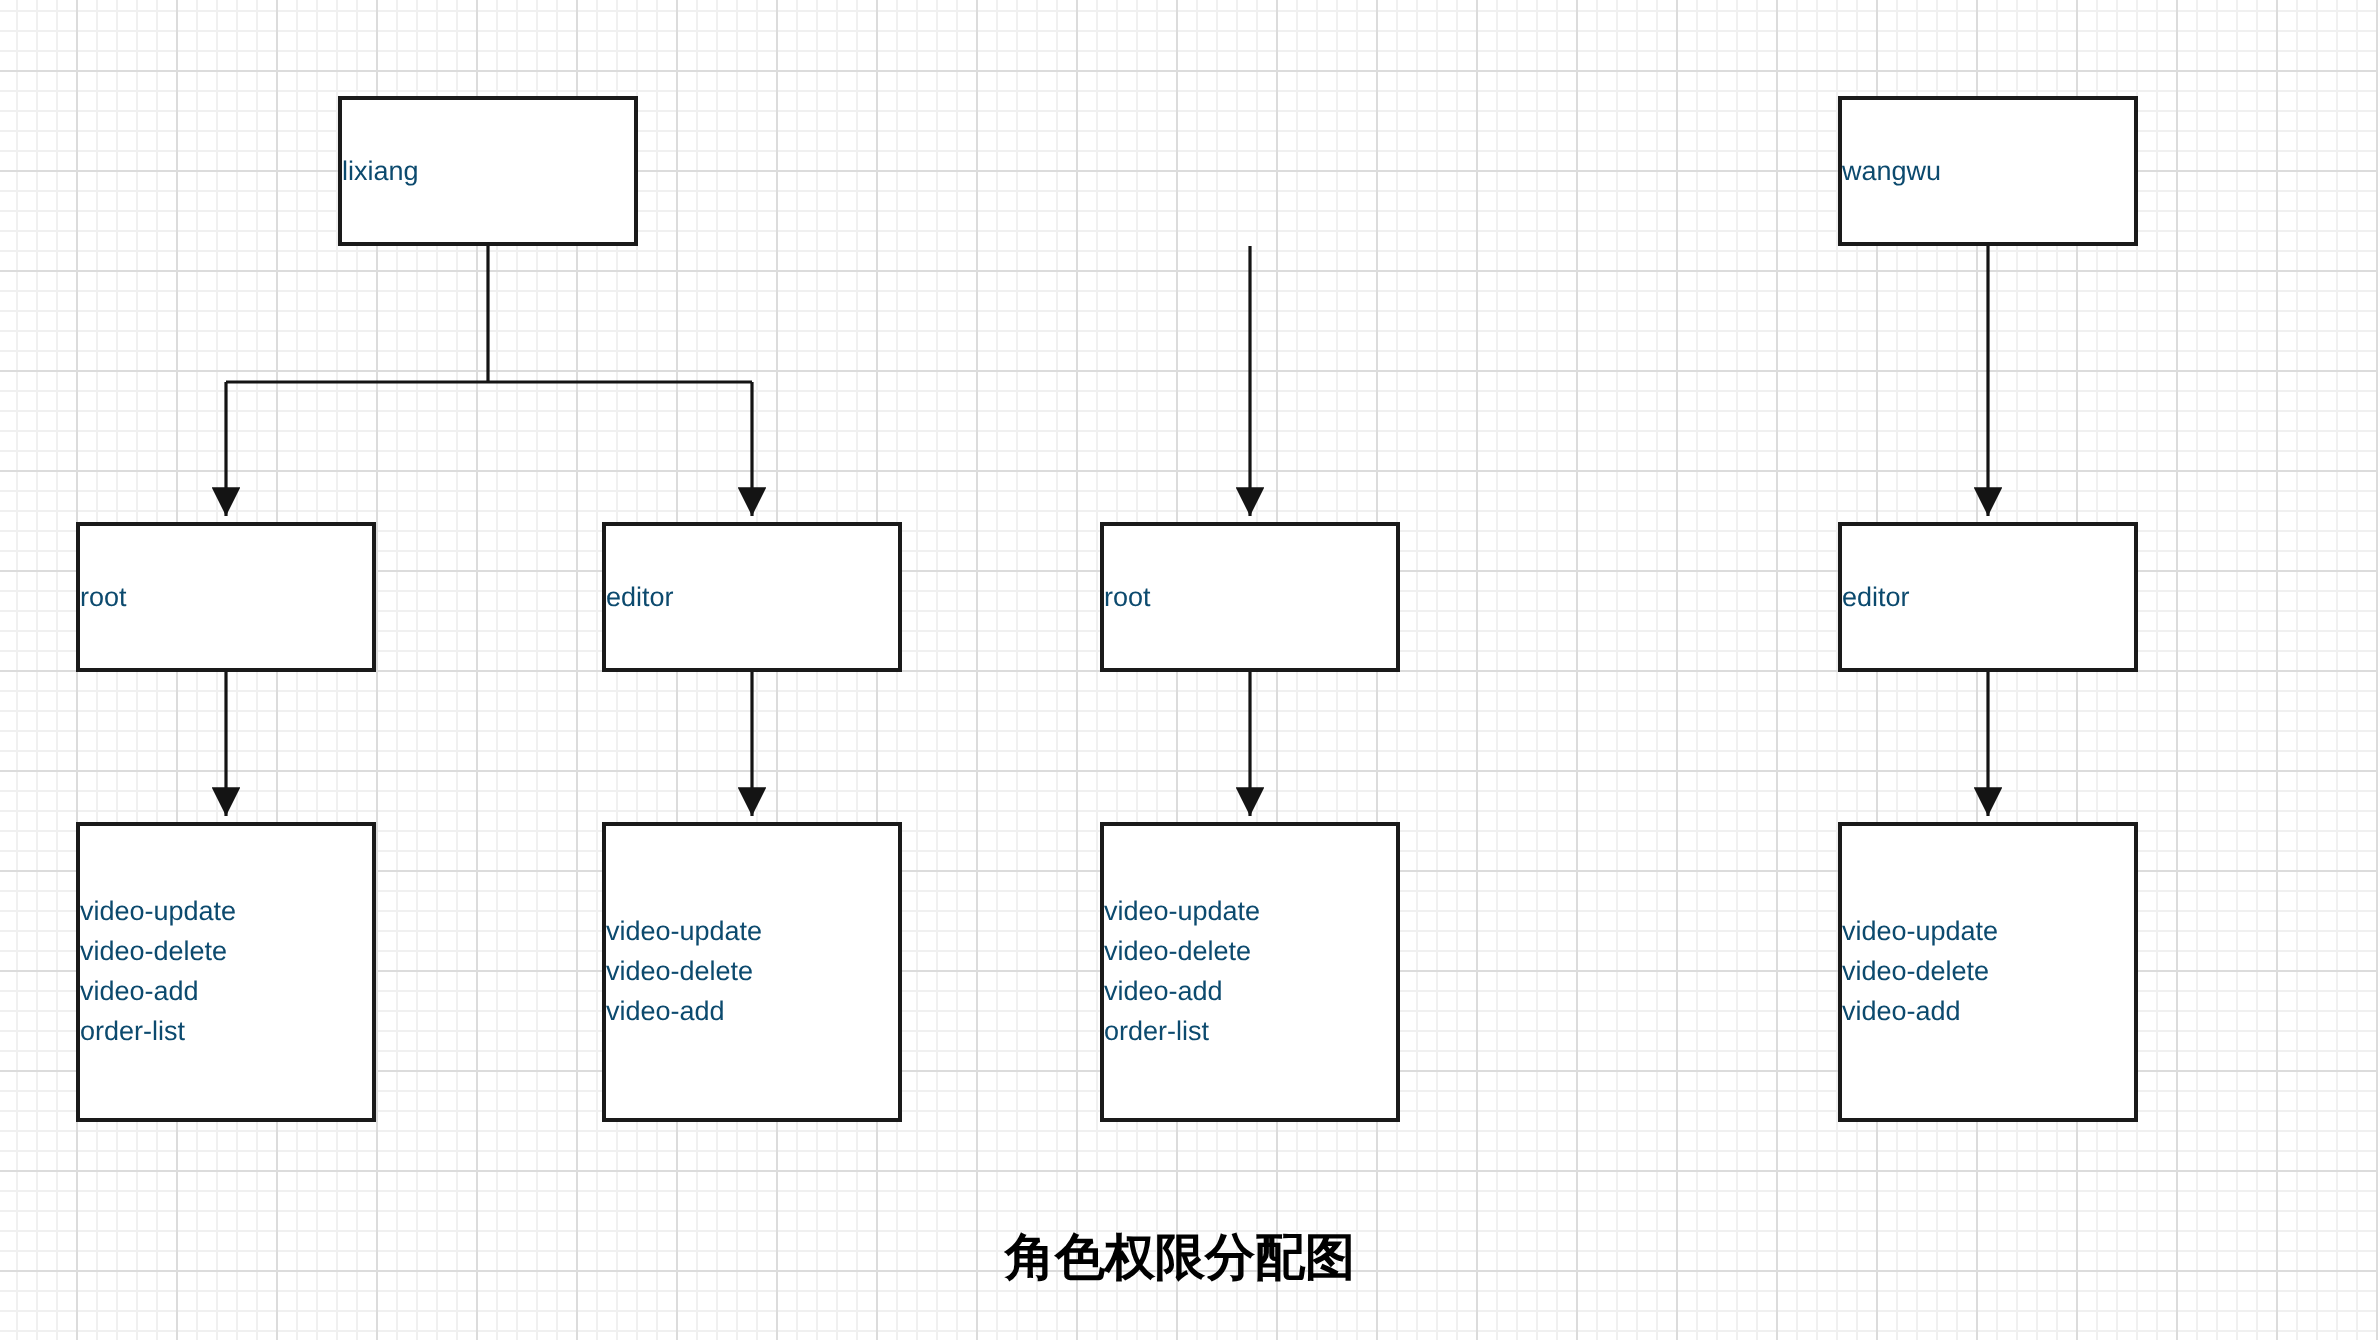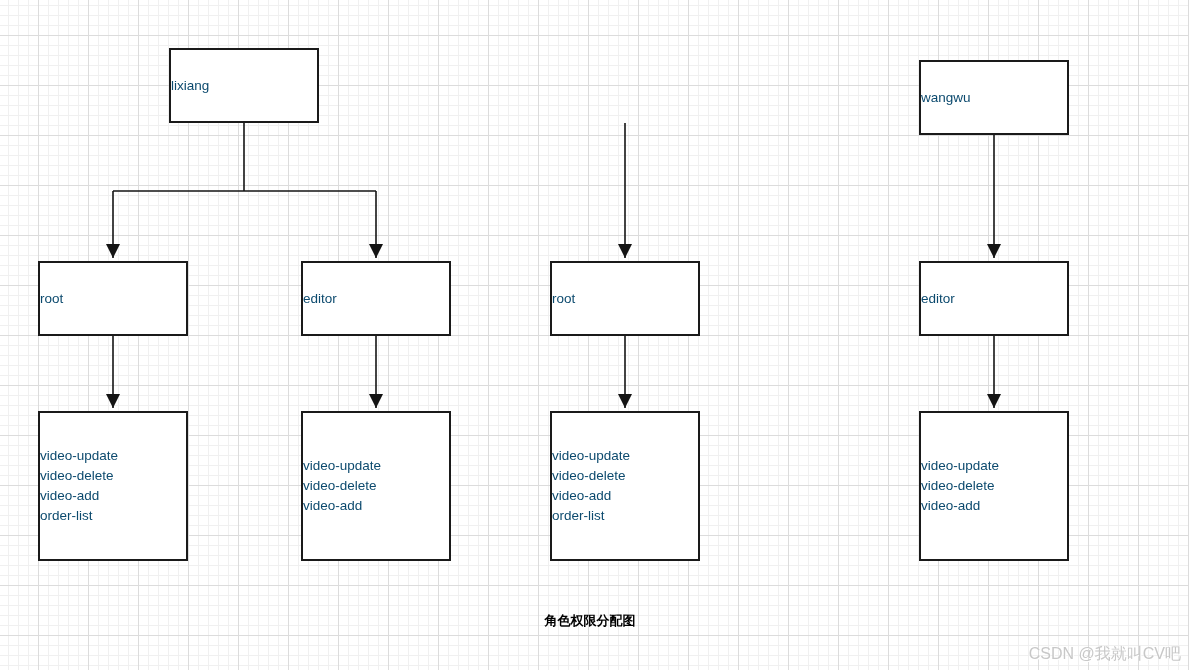--- a/index.html
+++ b/index.html
@@ -46,21 +46,21 @@
     text-align: center;
     line-height: 20px;
   }
   .node.row-box { width: 150px; height: 75px; }
   .node.perm-box { width: 150px; height: 150px; }
   .diagram-title {
     position: absolute;
     left: 590px;
     top: 612px;
     transform: translateX(-50%);
-    font-size: 13px;
+    font-size: 25px;
     font-weight: bold;
     color: #000000;
     white-space: nowrap;
   }
   .watermark {
     position: absolute;
     right: 8px;
     bottom: 5px;
     font-size: 16px;
     color: #c8c8c8;
@@ -86,21 +86,21 @@
     <path class="edge" d="M376,336 V408" marker-end="url(#arrowhead)"></path>
     <path class="edge" d="M625,123 V258" marker-end="url(#arrowhead)"></path>
     <path class="edge" d="M625,336 V408" marker-end="url(#arrowhead)"></path>
     <path class="edge" d="M994,123 V258" marker-end="url(#arrowhead)"></path>
     <path class="edge" d="M994,336 V408" marker-end="url(#arrowhead)"></path>
   </svg>
 
   <div class="node row-box" style="left:169px;top:48px;">
     <span>lixiang</span>
   </div>
-  <div class="node row-box" style="left:919px;top:48px;margin-top:12px;">
+  <div class="node row-box" style="left:919px;top:48px;">
     <span>wangwu</span>
   </div>
 
   <div class="node row-box" style="left:38px;top:261px;">
     <span>root</span>
   </div>
   <div class="node row-box" style="left:301px;top:261px;">
     <span>editor</span>
   </div>
   <div class="node row-box" style="left:550px;top:261px;">
@@ -127,15 +127,14 @@
     <div>video-add</div>
     <div>order-list</div>
   </div>
   <div class="node perm-box" style="left:919px;top:411px;">
     <div>video-update</div>
     <div>video-delete</div>
     <div>video-add</div>
   </div>
 
   <div class="diagram-title">角色权限分配图</div>
-  <div class="watermark">CSDN @我就叫CV吧</div>
 
 </div>
 
 </body></html>

